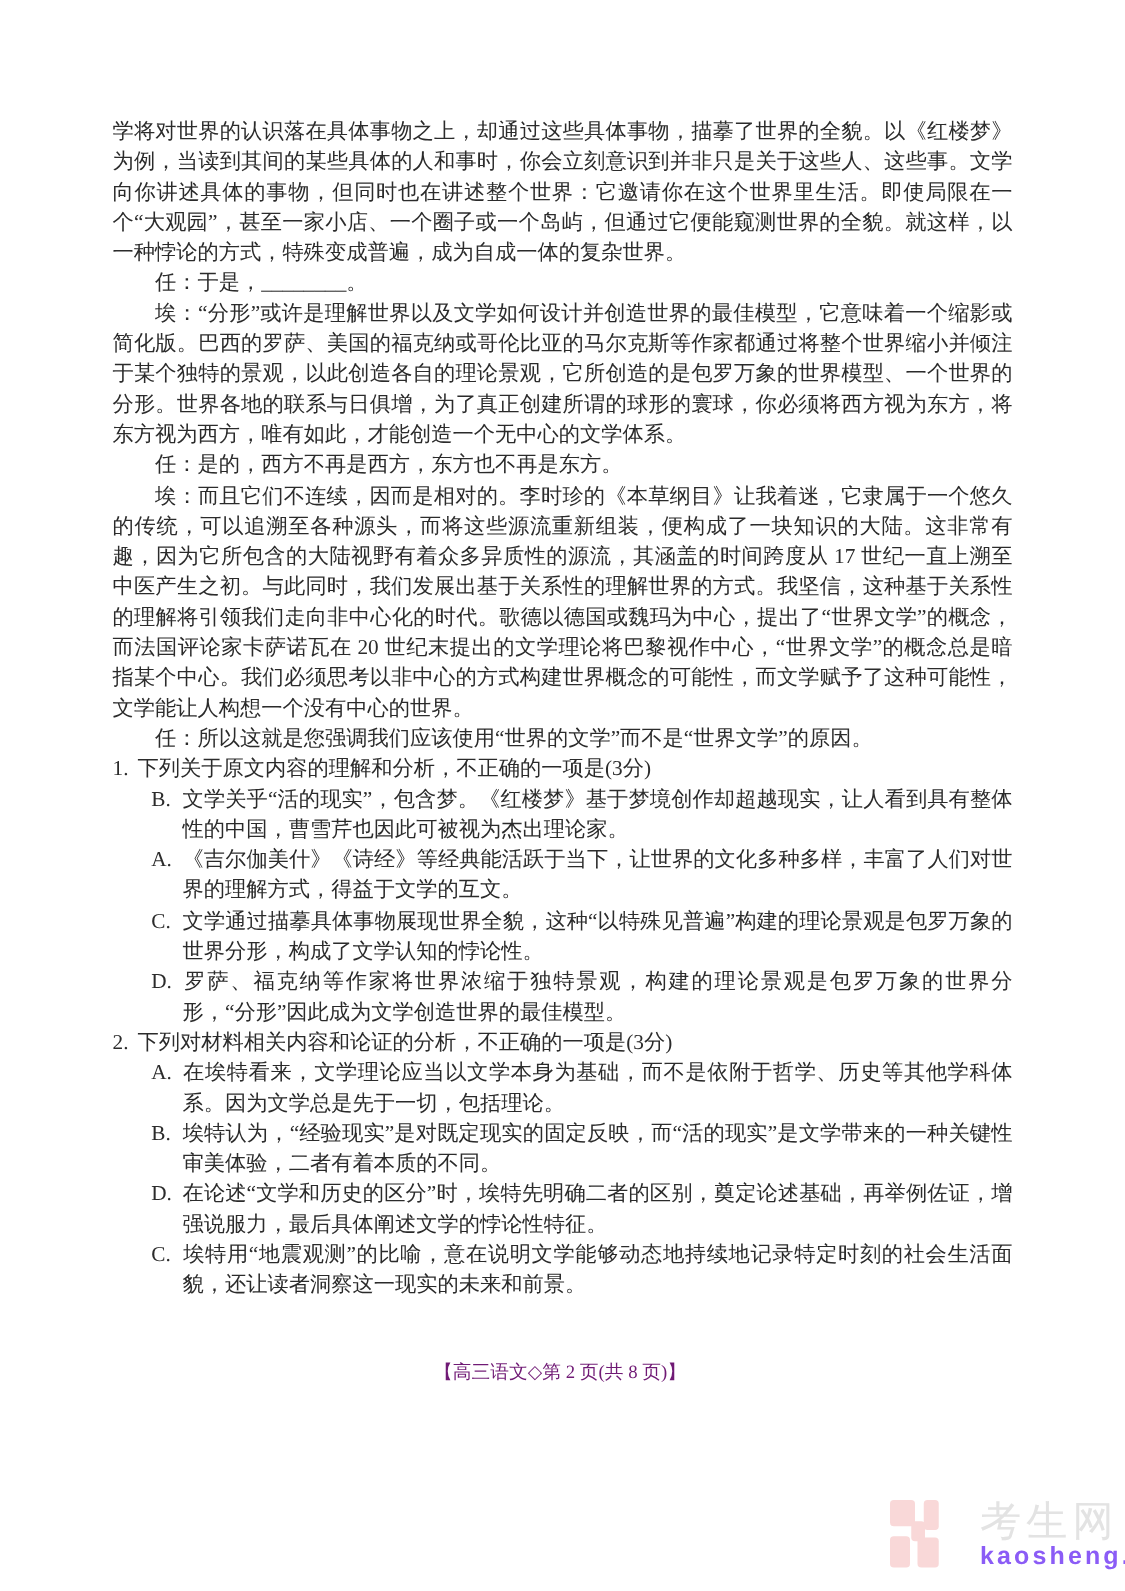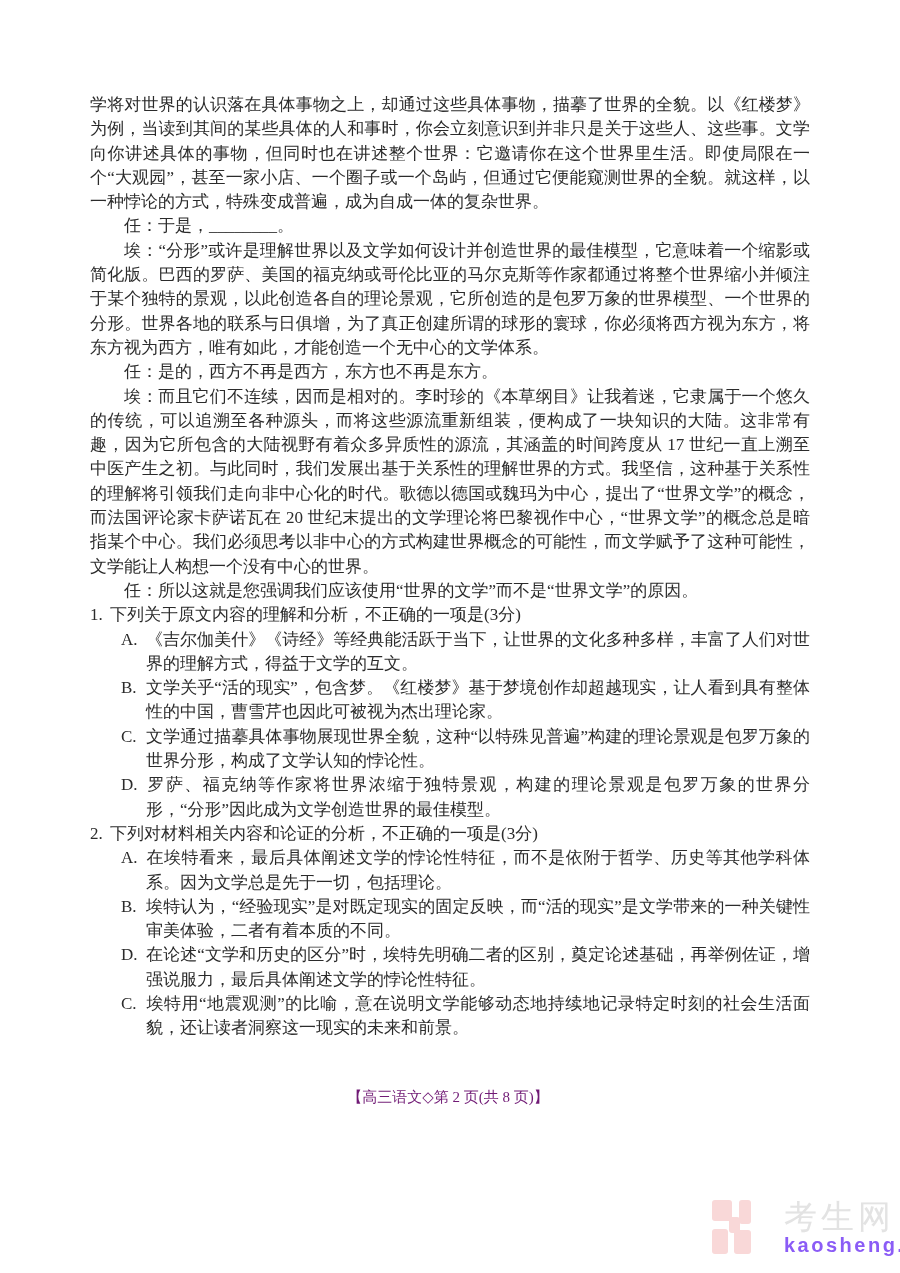--- a/index.html
+++ b/index.html
@@ -62,39 +62,39 @@
     <p class="para indent">埃：“分形”或许是理解世界以及文学如何设计并创造世界的最佳模型，它意味着一个缩影或简化版。巴西的罗萨、美国的福克纳或哥伦比亚的马尔克斯等作家都通过将整个世界缩小并倾注于某个独特的景观，以此创造各自的理论景观，它所创造的是包罗万象的世界模型、一个世界的分形。世界各地的联系与日俱增，为了真正创建所谓的球形的寰球，你必须将西方视为东方，将东方视为西方，唯有如此，才能创造一个无中心的文学体系。</p>
     <p class="para indent">任：是的，西方不再是西方，东方也不再是东方。</p>
     <p class="para indent">埃：而且它们不连续，因而是相对的。李时珍的《本草纲目》让我着迷，它隶属于一个悠久的传统，可以追溯至各种源头，而将这些源流重新组装，便构成了一块知识的大陆。这非常有趣，因为它所包含的大陆视野有着众多异质性的源流，其涵盖的时间跨度从 17 世纪一直上溯至中医产生之初。与此同时，我们发展出基于关系性的理解世界的方式。我坚信，这种基于关系性的理解将引领我们走向非中心化的时代。歌德以德国或魏玛为中心，提出了“世界文学”的概念，而法国评论家卡萨诺瓦在 20 世纪末提出的文学理论将巴黎视作中心，“世界文学”的概念总是暗指某个中心。我们必须思考以非中心的方式构建世界概念的可能性，而文学赋予了这种可能性，文学能让人构想一个没有中心的世界。</p>
     <p class="para indent">任：所以这就是您强调我们应该使用“世界的文学”而不是“世界文学”的原因。</p>
 
     <div class="question">
       <div class="q-stem">
         <span class="q-num">1.</span><span>下列关于原文内容的理解和分析，不正确的一项是(3分)</span>
       </div>
       <div class="option">
-        <span class="opt-label">A.</span><span>《吉尔伽美什》《诗经》等经典能活跃于当下，让世界的文化多种多样，丰富了人们对世界的理解方式，得益于文学的互文。</span>
+        <span class="opt-label">B.</span><span>文学关乎“活的现实”，包含梦。《红楼梦》基于梦境创作却超越现实，让人看到具有整体性的中国，曹雪芹也因此可被视为杰出理论家。</span>
       </div>
       <div class="option">
-        <span class="opt-label">B.</span><span>文学关乎“活的现实”，包含梦。《红楼梦》基于梦境创作却超越现实，让人看到具有整体性的中国，曹雪芹也因此可被视为杰出理论家。</span>
+        <span class="opt-label">A.</span><span>《吉尔伽美什》《诗经》等经典能活跃于当下，让世界的文化多种多样，丰富了人们对世界的理解方式，得益于文学的互文。</span>
       </div>
       <div class="option">
         <span class="opt-label">C.</span><span>文学通过描摹具体事物展现世界全貌，这种“以特殊见普遍”构建的理论景观是包罗万象的世界分形，构成了文学认知的悖论性。</span>
       </div>
       <div class="option">
         <span class="opt-label">D.</span><span>罗萨、福克纳等作家将世界浓缩于独特景观，构建的理论景观是包罗万象的世界分形，“分形”因此成为文学创造世界的最佳模型。</span>
       </div>
     </div>
 
     <div class="question">
       <div class="q-stem">
         <span class="q-num">2.</span><span>下列对材料相关内容和论证的分析，不正确的一项是(3分)</span>
       </div>
       <div class="option">
-        <span class="opt-label">A.</span><span>在埃特看来，最后具体阐述文学的悖论性特征，而不是依附于哲学、历史等其他学科体系。因为文学总是先于一切，包括理论。</span>
+        <span class="opt-label">A.</span><span>在埃特看来，文学理论应当以文学本身为基础，而不是依附于哲学、历史等其他学科体系。因为文学总是先于一切，包括理论。</span>
       </div>
       <div class="option">
         <span class="opt-label">B.</span><span>埃特认为，“经验现实”是对既定现实的固定反映，而“活的现实”是文学带来的一种关键性审美体验，二者有着本质的不同。</span>
       </div>
       <div class="option">
         <span class="opt-label">D.</span><span>在论述“文学和历史的区分”时，埃特先明确二者的区别，奠定论述基础，再举例佐证，增强说服力，最后具体阐述文学的悖论性特征。</span>
       </div>
       <div class="option">
         <span class="opt-label">C.</span><span>埃特用“地震观测”的比喻，意在说明文学能够动态地持续地记录特定时刻的社会生活面貌，还让读者洞察这一现实的未来和前景。</span>
       </div>

